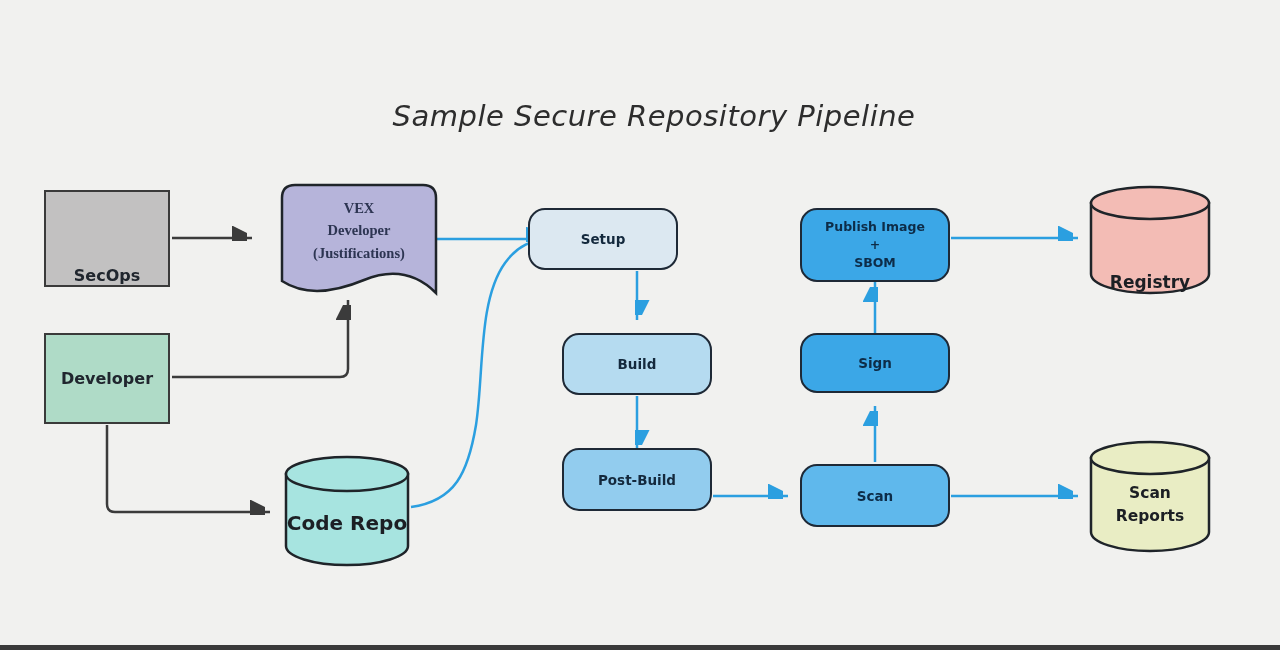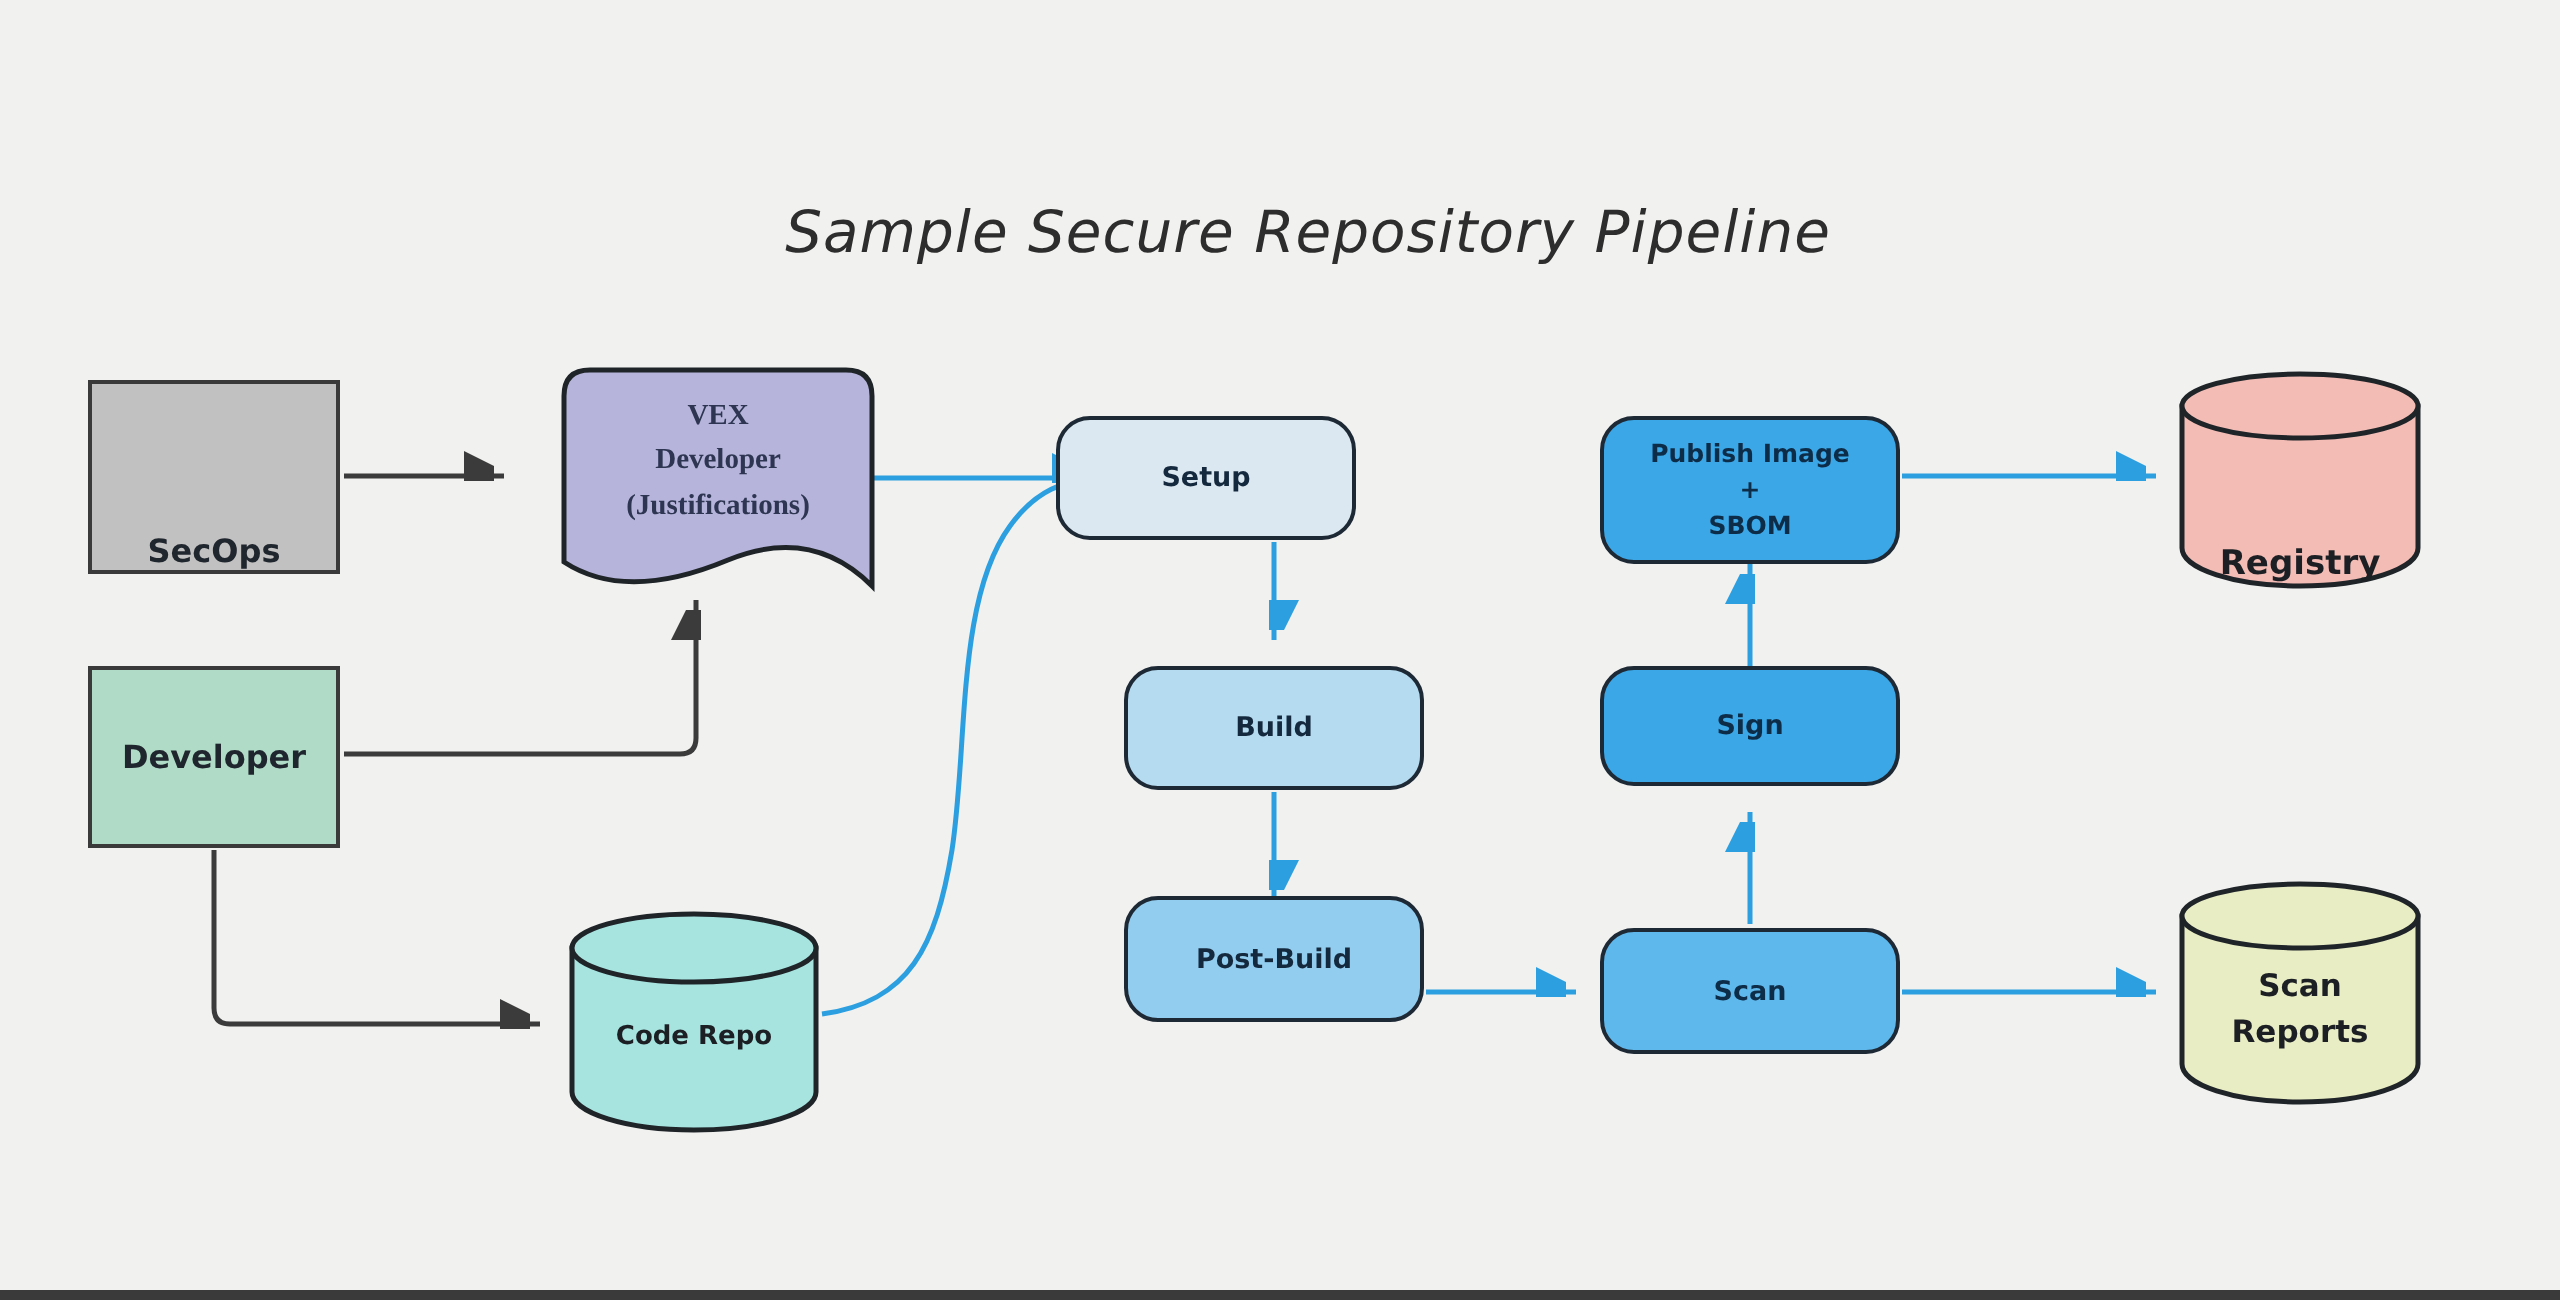--- a/index.html
+++ b/index.html
@@ -78,21 +78,21 @@
       <span>Developer</span>
       <span>(Justifications)</span>
     </div>
   </div>
 
   <div class="shapewrap" style="left:284px;top:455px;width:126px;height:112px;">
     <svg width="126" height="112" viewBox="0 0 126 112">
       <path d="M 2 19 L 2 91 A 61 19 0 0 0 124 91 L 124 19 Z" stroke="#1f2429" stroke-width="2.5" fill="#a7e4e0"></path>
       <ellipse cx="63" cy="19" rx="61" ry="17" stroke="#1f2429" stroke-width="2.5" fill="#a7e4e0"></ellipse>
     </svg>
-    <div class="shape-label cyl-label" style="top:56px;font-size:13px;">Code Repo</div>
+    <div class="shape-label cyl-label" style="top:56px;font-size:20px;">Code Repo</div>
   </div>
 
   <div class="node step" style="left: 528px; top: 208px; width: 150px; height: 62px; background-color: rgb(220, 232, 241);">
     <span>Setup</span>
   </div>
   <div class="node step" style="left: 562px; top: 333px; width: 150px; height: 62px; background-color: rgb(181, 219, 240);">
     <span>Build</span>
   </div>
   <div class="node step" style="left: 562px; top: 448px; width: 150px; height: 63px; background-color: rgb(146, 204, 238);">
     <span>Post-Build</span>

